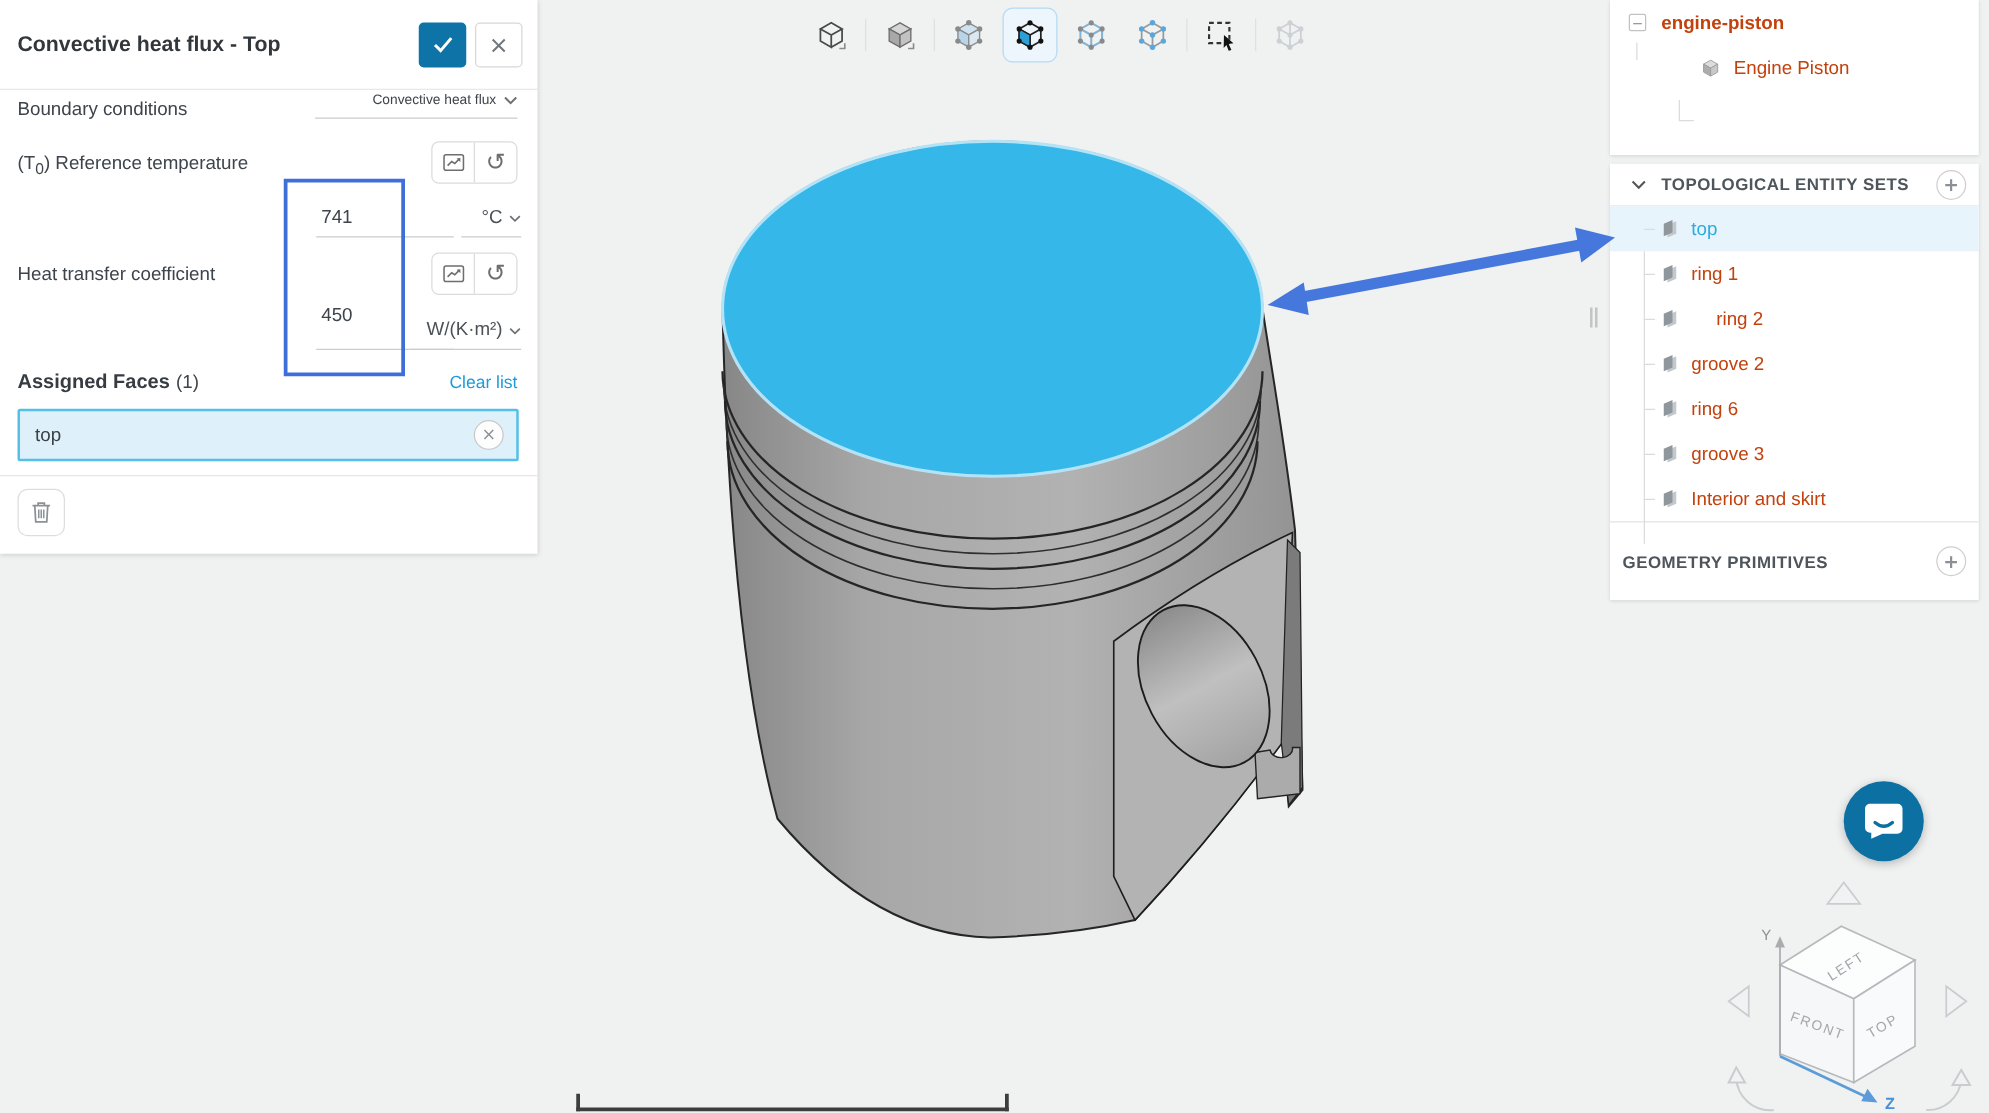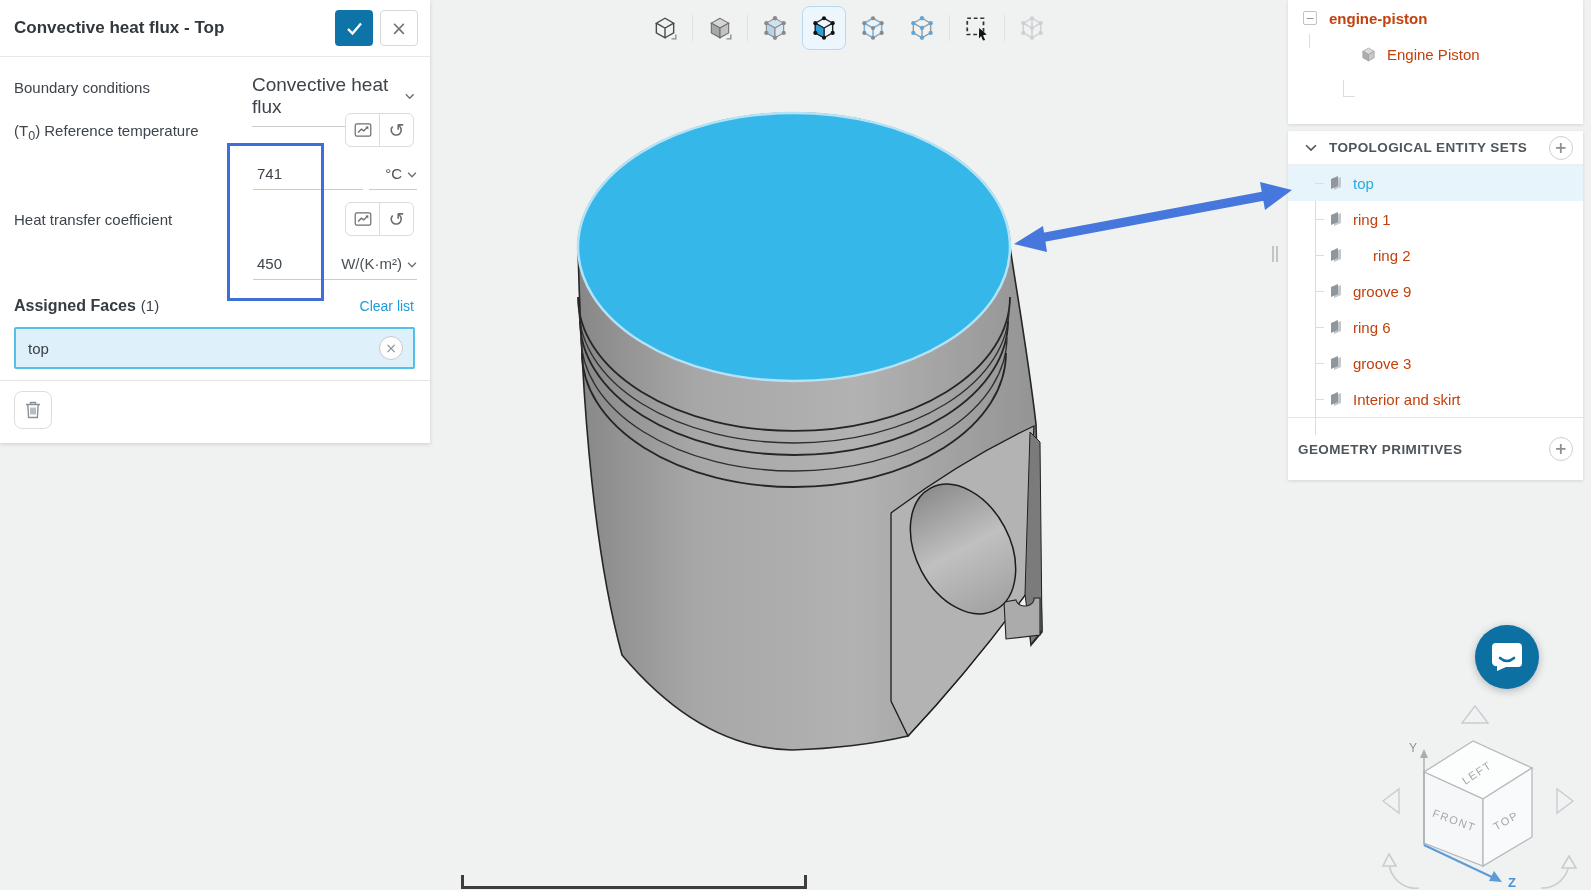--- a/index.html
+++ b/index.html
@@ -17,42 +17,42 @@
   #toolbar { position:absolute; left:643px; top:5px; height:46px; display:flex;
              align-items:center; gap:5px; z-index:20; }
   .tb-btn { width:44px; height:44px; display:flex; align-items:center; justify-content:center;
             border-radius:8px; border:1px solid transparent; background:transparent; cursor:pointer; }
   .tb-btn.active { background:#edf6fd; border-color:#b5daf1; }
   .tb-sep { width:1px; height:26px; background:#e0e0e0; }
 
   
   #left-panel { position:absolute; left:0; top:0; width:430px; height:443px; background:#fff;
                 box-shadow:0 1px 4px rgba(0,0,0,.15); z-index:10; }
-  #panel-title-row { position:absolute; left:0; top:0; right:0; height:57px;
+  #panel-title-row { position:absolute; left:0; top:0; right:0; height:72px;
                      border-bottom:1px solid #e8e8e8; display:flex; align-items:center; padding:0 12px 0 14px; }
   #panel-title { font-size:17px; font-weight:700; color:#32373c; flex:1; }
   .hdr-btn { width:38px; height:36px; border-radius:4px; display:flex; align-items:center;
              justify-content:center; cursor:pointer; }
   #confirm-btn { background:#0e74a8; margin-right:7px; }
   #close-btn { background:#fff; border:1px solid #d8d8d8; color:#6f757a; font-size:19px;
                font-family:"DejaVu Sans", sans-serif; }
   .lbl { font-size:15px; color:#3d444b; position:absolute; left:14px; }
   .field-line { position:absolute; border-bottom:1px solid #c9cdd0; }
   .value-txt { font-size:15px; color:#3d444b; }
   .unit-sel { position:absolute; display:flex; align-items:flex-end; justify-content:flex-end;
               gap:5px; padding-bottom:7px; border-bottom:1px solid #c9cdd0; cursor:pointer;
               font-size:15px; color:#4a5157; }
   .icon-group { position:absolute; right:16px; width:69px; height:34px; border:1px solid #dcdcdc;
                 border-radius:6px; display:flex; background:#fff; }
   .icon-cell { flex:1; display:flex; align-items:center; justify-content:center; cursor:pointer; }
   .icon-cell + .icon-cell { border-left:1px solid #dcdcdc; }
   .undo-glyph { font-family:"DejaVu Sans", sans-serif; font-size:19px; color:#6e6e6e; line-height:1; }
   #bc-select { position:absolute; right:16px; top:74px; width:162px; display:flex; align-items:center;
                justify-content:flex-end; gap:6px; padding-bottom:8px; border-bottom:1px solid #c9cdd0;
-               font-size:19px; color:#3d444b; cursor:pointer; }
+               font-size:11px; color:#3d444b; cursor:pointer; }
   #assigned-row { position:absolute; left:14px; right:16px; top:297px; display:flex; align-items:baseline; }
   #assigned-label { font-size:16px; font-weight:700; color:#363c41; }
   #assigned-count { font-size:15px; color:#3d444b; margin-left:5px; flex:1; }
   #clear-list { font-size:14px; color:#1d9bd8; cursor:pointer; }
   #face-chip { position:absolute; left:14px; right:15px; top:327px; height:42px; background:#def0fa;
                border:2px solid #54c0e9; border-radius:2px; display:flex; align-items:center;
                padding:0 10px 0 12px; }
   #face-chip-label { font-size:15px; color:#3a4147; flex:1; }
   #chip-remove { width:24px; height:24px; border-radius:50%; background:#fdfdfd; border:1px solid #c9c9c9;
                  color:#8b9196; font-size:14px; display:flex; align-items:center; justify-content:center;
@@ -295,21 +295,21 @@
       <svg width="18" height="16" viewBox="0 0 22 19">
         <rect x="1.5" y="2" width="19" height="15" rx="2" fill="none" stroke="#6e6e6e" stroke-width="1.5"></rect>
         <polyline points="5,12.5 9,8.5 12,10.5 16.5,6" fill="none" stroke="#6e6e6e" stroke-width="1.6"></polyline>
         <polygon points="17.5,5 17.5,9 13.8,5.6" fill="#6e6e6e"></polygon>
       </svg>
     </div>
     <div class="icon-cell">
       <span class="undo-glyph">↺</span>
     </div>
   </div>
-  <div class="abs value-txt" style="left:257px; top:255px;">450</div>
+  <div class="abs value-txt" style="left:257px; top:244px;">450</div>
   <div class="field-line" style="left:253px; top:279px; width:110px;"></div>
   <div class="unit-sel" style="left:328px; top:246px; width:89px; height:34px;">
     <span>W/(K·m²)</span>
     <svg width="10" height="6" viewBox="0 0 11 7" style="margin-bottom:4px;">
       <polyline points="1,1 5.5,5.5 10,1" fill="none" stroke="#6b7176" stroke-width="1.6"></polyline>
     </svg>
   </div>
 
   <div id="assigned-row">
     <span id="assigned-label">Assigned Faces</span>
@@ -392,21 +392,21 @@
             <polygon points="3,4 10,1 10,11 3,14" fill="#8f969c"></polygon>
         </svg>
         <span class="row-label" style="margin-left:9px;">ring 2</span>
       </div>
       <div class="tree-row" style="padding-left:40px;">
         <span class="tick"></span>
         <svg width="16" height="16" viewBox="0 0 16 16">
           <polygon points="6,5 13,2 13,12 6,15" fill="#c3c8cc"></polygon>
             <polygon points="3,4 10,1 10,11 3,14" fill="#8f969c"></polygon>
         </svg>
-        <span class="row-label" style="margin-left:9px;">groove 9</span>
+        <span class="row-label" style="margin-left:9px;">groove 2</span>
       </div>
       <div class="tree-row" style="padding-left:40px;">
         <span class="tick"></span>
         <svg width="16" height="16" viewBox="0 0 16 16">
           <polygon points="6,5 13,2 13,12 6,15" fill="#c3c8cc"></polygon>
             <polygon points="3,4 10,1 10,11 3,14" fill="#8f969c"></polygon>
         </svg>
         <span class="row-label" style="margin-left:9px;">ring 6</span>
       </div>
       <div class="tree-row" style="padding-left:40px;">

